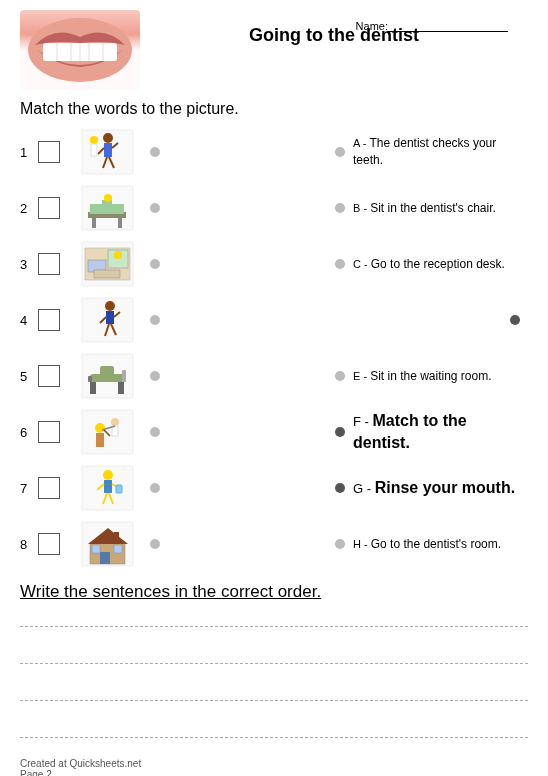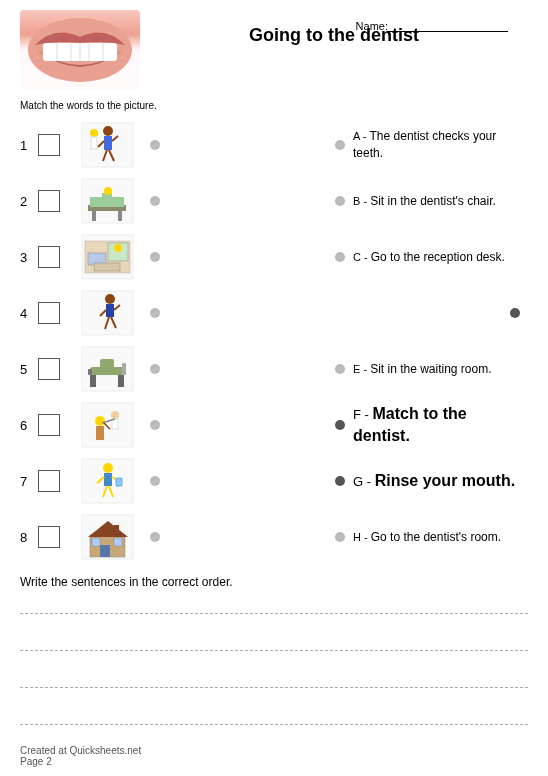--- a/index.html
+++ b/index.html
@@ -67,21 +67,21 @@
     .underline {
       border-bottom: 1px solid #000;
       width: 120px;
       display: inline-block;
       height: 12px;
     }
     .date-underline {
       width: 80px;
     }
     .instruction {
-      font-size: 10px;
+      font-size: 16px;
       margin-bottom: 8px;
       margin-top: 4px;
     }
     .matching-grid {
       display: flex;
       flex-direction: column;
       gap: 4px;
       margin-bottom: 12px;
     }
     .match-row {
@@ -144,22 +144,23 @@
       font-size: 11px;
       font-weight: normal;
     }
     .highlighted .answer-label {
       font-size: 13px;
     }
     .write-section {
       margin-top: 8px;
     }
     .write-instruction {
-      font-size: 12px;
+      font-size: 17px;
       margin-bottom: 10px;
+      text-decoration: underline;
     }
     .write-lines {
       display: flex;
       flex-direction: column;
       gap: 22px;
     }
     .write-line {
       border-bottom: 1px dashed #aaa;
       width: 100%;
       height: 1px;

